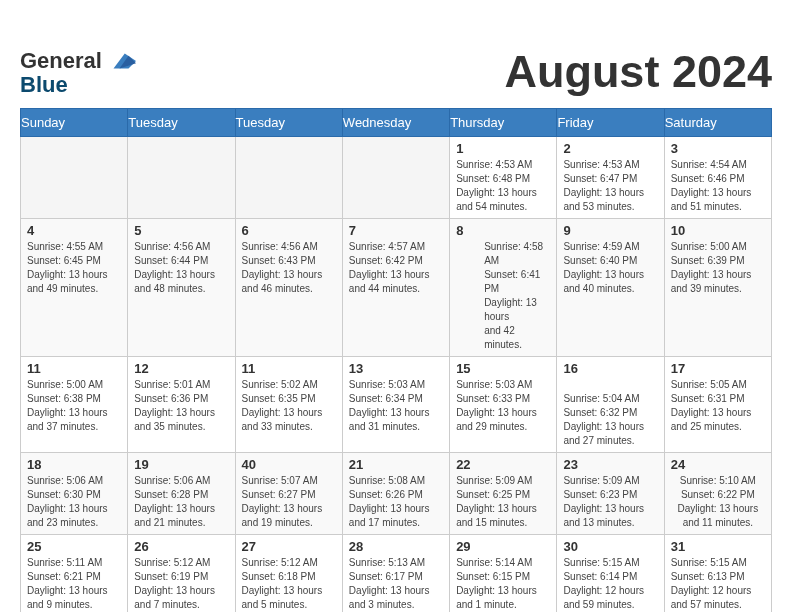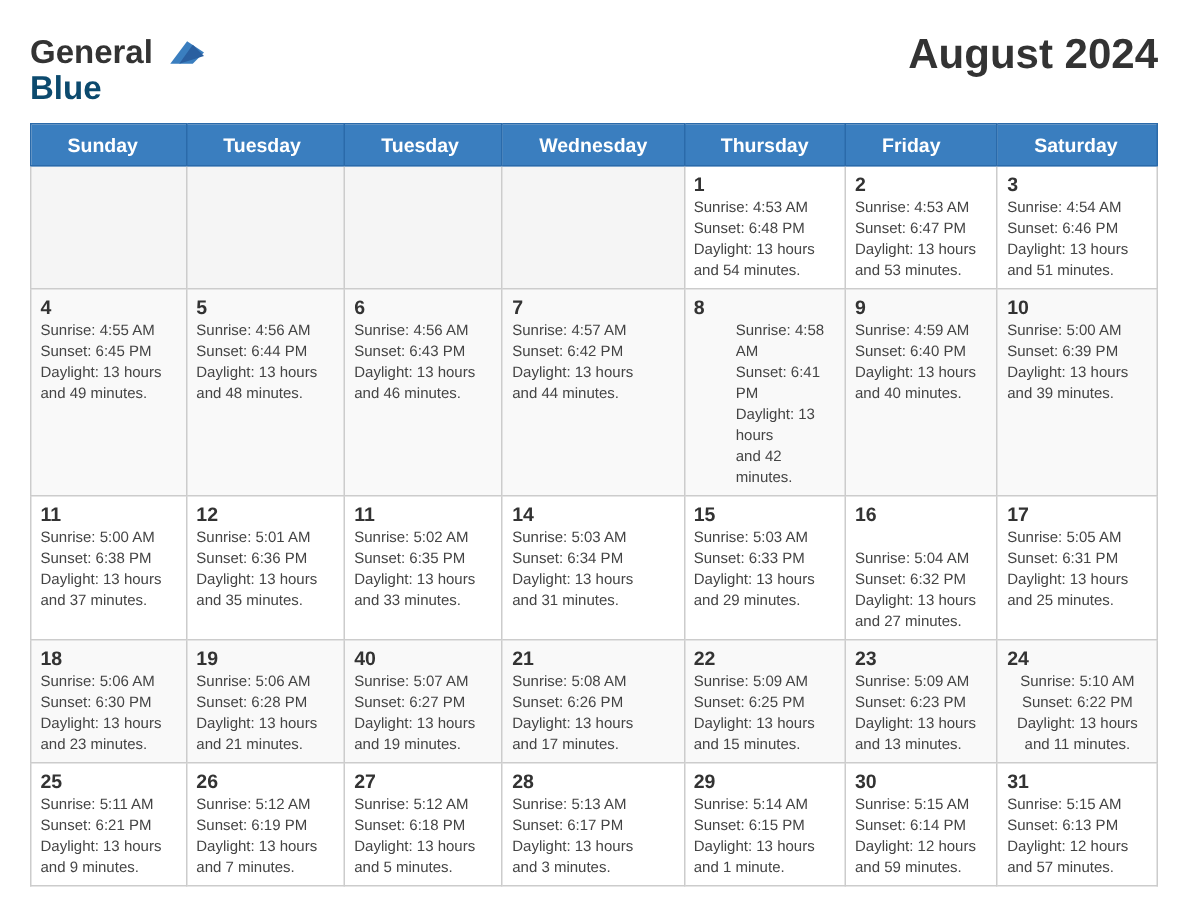--- a/index.html
+++ b/index.html
@@ -8,20 +8,21 @@
       background: #fff;
       width: 792px;
       min-height: 612px;
       padding: 20px;
     }
     .header {
       display: flex;
       justify-content: space-between;
       align-items: flex-start;
       margin-bottom: 10px;
+      margin-top: 26px;
     }
     .logo {
       display: flex;
       align-items: center;
     }
     .logo-text {
       font-size: 22px;
       font-weight: bold;
       color: #333;
       line-height: 1.1;
@@ -31,39 +32,39 @@
     }
     .logo-icon {
       width: 30px;
       height: 30px;
       margin-left: 4px;
     }
     .title-block {
       text-align: right;
     }
     .month-title {
-      font-size: 28px;
+      font-size: 45px;
       font-weight: bold;
       color: #333;
     }
     .subtitle {
       font-size: 16px;
       color: #555;
     }
     table {
       width: 100%;
       border-collapse: collapse;
     }
     th {
       background-color: #3a7ebf;
       color: #fff;
       text-align: left;
-      padding: 6px 24px;
+      padding: 6px 0;
       font-size: 13px;
-      font-weight: bold;
+      font-weight: normal;
       border: 1px solid #2a6aaa;
     }
     td {
       vertical-align: top;
       border: 1px solid #ccc;
       padding: 4px 6px;
       font-size: 10.5px;
       color: #333;
       background: #fff;
       width: calc(100% / 7);
@@ -220,21 +221,21 @@
 and 35 minutes.</div>
         </td>
         <td>
           <span class="day-num">11</span>
           <div class="day-info" style="white-space: pre-line;">Sunrise: 5:02 AM
 Sunset: 6:35 PM
 Daylight: 13 hours
 and 33 minutes.</div>
         </td>
         <td>
-          <span class="day-num">14</span>
+          <span class="day-num">13</span>
           <div class="day-info" style="white-space: pre-line;">Sunrise: 5:03 AM
 Sunset: 6:34 PM
 Daylight: 13 hours
 and 31 minutes.</div>
         </td>
         <td>
           <span class="day-num">15</span>
           <div class="day-info" style="white-space: pre-line;">Sunrise: 5:03 AM
 Sunset: 6:33 PM
 Daylight: 13 hours

